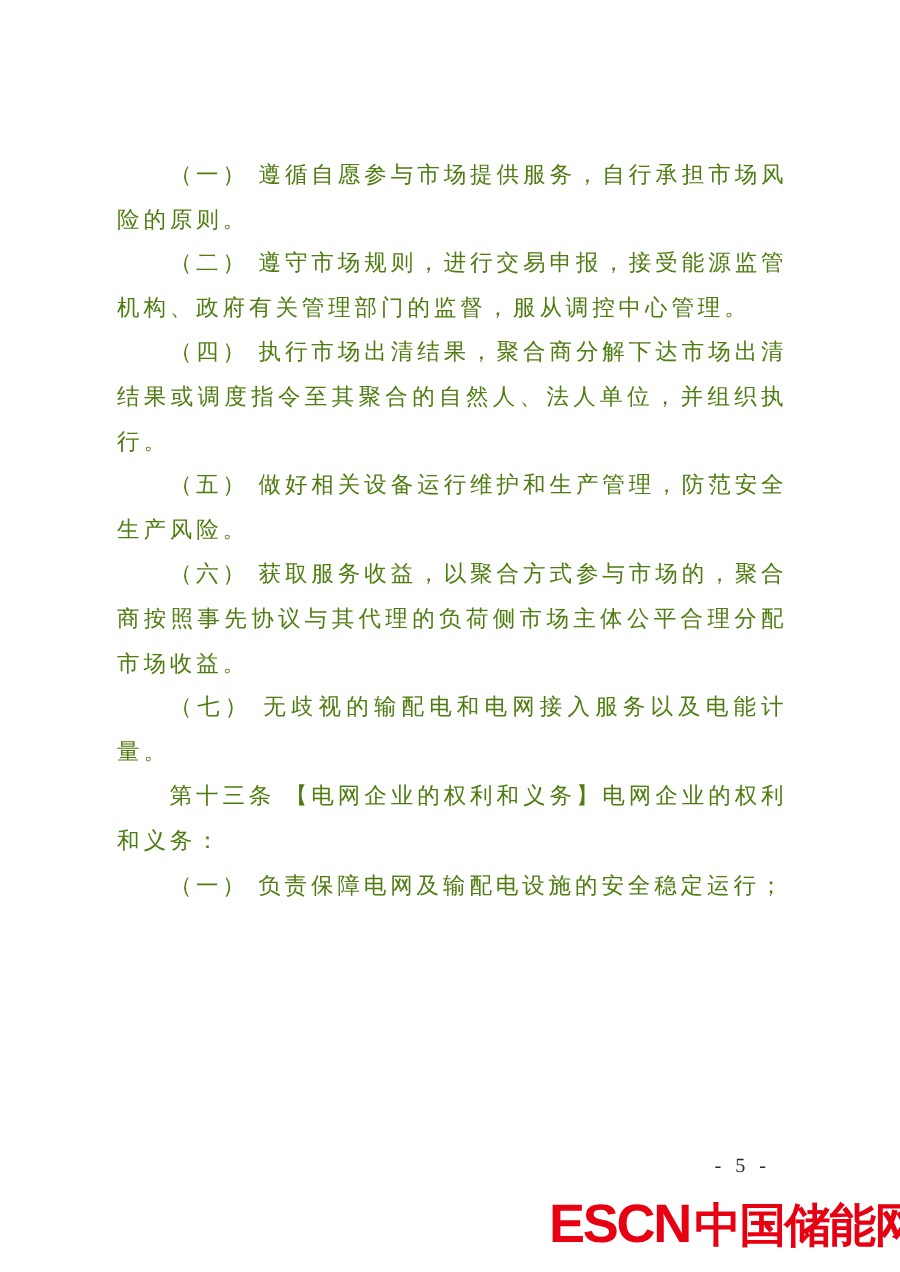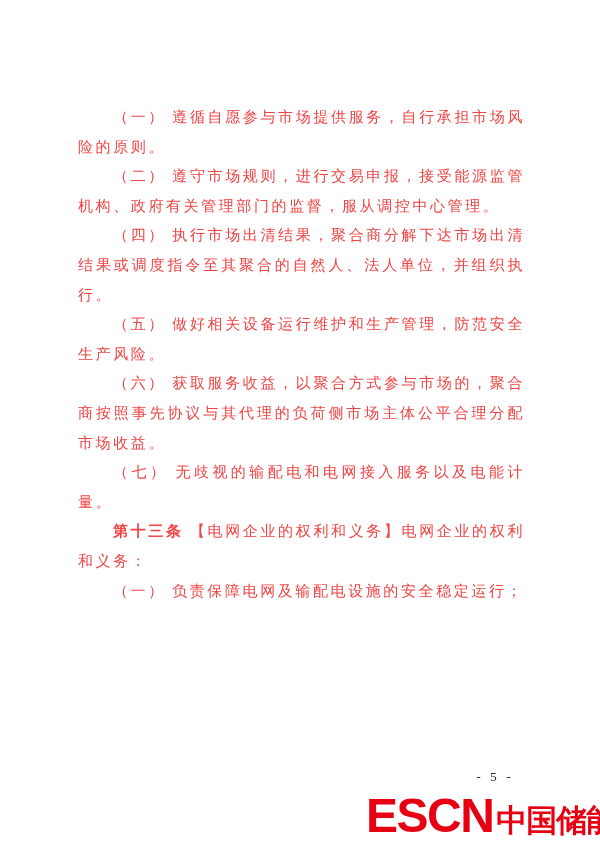--- a/index.html
+++ b/index.html
@@ -13,32 +13,32 @@
     width: 600px;
     height: 848px;
     background: #ffffff;
     overflow: hidden;
   }
   .doc-body {
     position: absolute;
     left: 78px;
     top: 103px;
     width: 447px;
-    color: #ef4444;
+    color: #4d7c0f;
     font-size: 15px;
     line-height: 29.6px;
     letter-spacing: 2.6px;
     text-align: justify;
     text-justify: inter-character;
   }
   .para {
     text-indent: 35px;
   }
   .para b {
-    font-weight: bold;
+    font-weight: normal;
   }
   .page-number {
     position: absolute;
     left: 450px;
     top: 769px;
     width: 90px;
     text-align: center;
     font-size: 13.5px;
     letter-spacing: 3px;
     color: #2a2a2a;
@@ -46,21 +46,21 @@
   .logo {
     position: absolute;
     left: 366px;
     top: 796px;
     white-space: nowrap;
     color: #e60012;
     font-family: "Liberation Sans", "DejaVu Sans", sans-serif;
     line-height: 40px;
   }
   .logo-latin {
-    font-size: 48px;
+    font-size: 36px;
     font-weight: 900;
     letter-spacing: -1.5px;
     vertical-align: baseline;
   }
   .logo-cjk {
     font-size: 31px;
     font-weight: 900;
     letter-spacing: -1px;
     margin-left: 3px;
     vertical-align: 1px;

